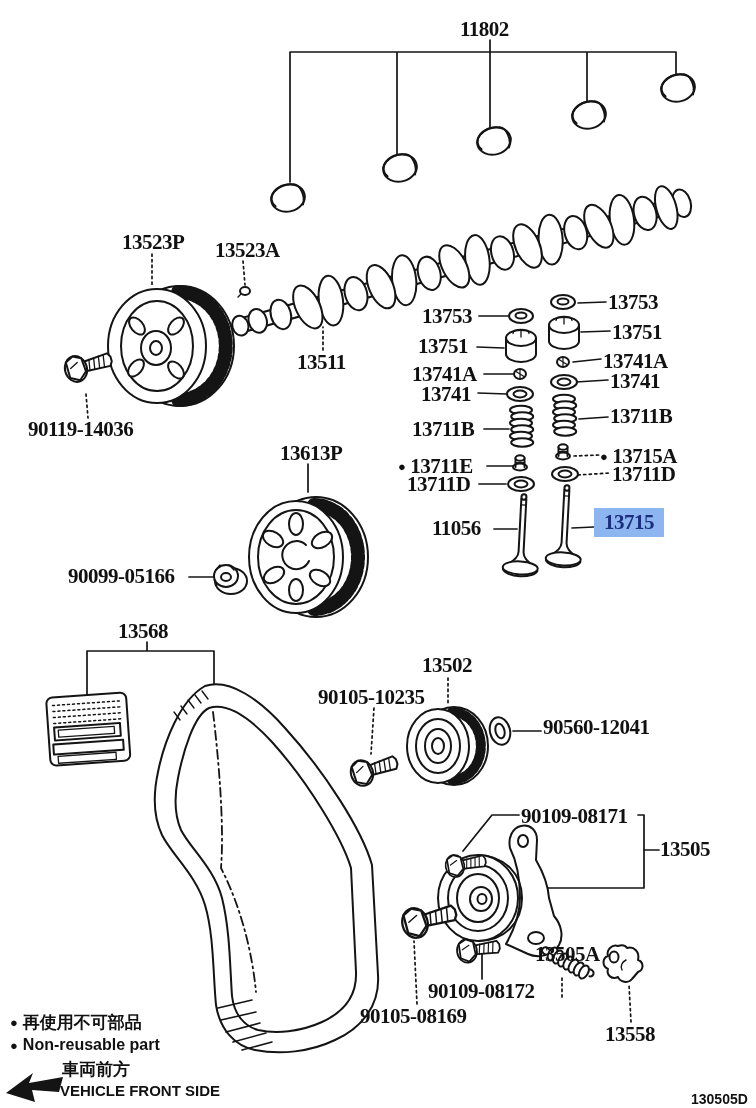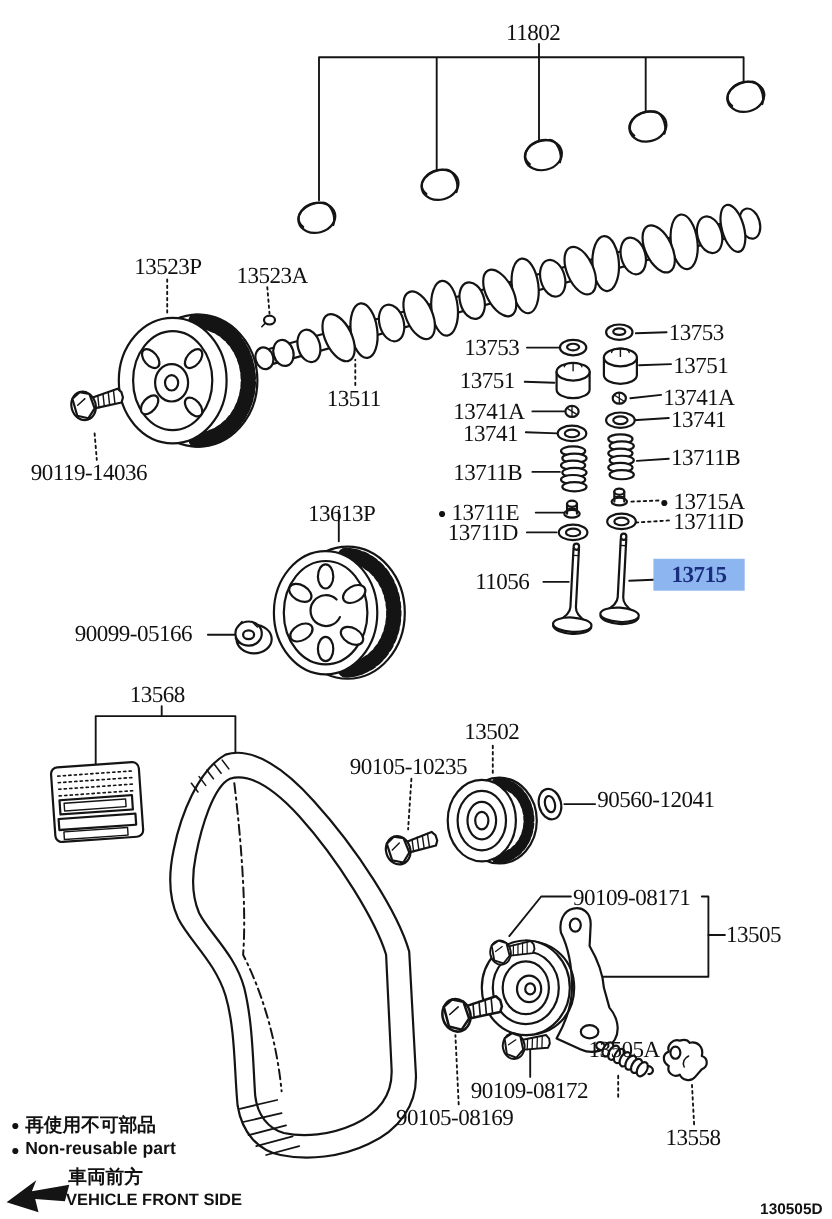--- a/index.html
+++ b/index.html
@@ -2,27 +2,27 @@
 <html style="--highlight_bg: #8db5ef; --highlight_fg: #1a2e7d; --ink: #141414;"><head>
 <meta charset="utf-8">
 <style>
   html,body { margin:0; padding:0; }
   body {
     width:756px; height:1108px; position:relative; overflow:hidden;
     background:#ffffff; font-family:"Liberation Serif","DejaVu Serif",serif;
   }
   svg.art { position:absolute; left:0; top:0; }
   .plabel {
-    position:absolute; font-weight:normal; font-size:21px; line-height:1;
+    position:absolute; font-weight:bold; font-size:21px; line-height:1;
     color:#111; white-space:nowrap; letter-spacing:-0.5px; cursor:default;
   }
   .bullet-label { display:flex; align-items:center; gap:5px; }
   .bullet { font-size:13px; line-height:1; }
   .hl {
-    position:absolute; left:594px; top:508px; width:83px; height:29px;
+    position:absolute; left:594px; top:508px; width:70px; height:29px;
     background:var(--highlight_bg,#8db5ef); color:var(--highlight_fg,#1a2e7d);
     display:flex; align-items:center; justify-content:center;
     font-weight:bold; font-size:21px; letter-spacing:-0.5px;
   }
   .legend { position:absolute; font-family:"Liberation Sans","DejaVu Sans",sans-serif;
     font-weight:bold; color:#111; white-space:nowrap; line-height:1; }
   .fs16 { font-size:16px; } .fs17 { font-size:17px; } .fs15 { font-size:15px; }
   .footer-code { position:absolute; left:691px; top:1091px;
     font-family:"Liberation Sans","DejaVu Sans",sans-serif;
     font-weight:bold; font-size:14px; color:#111; }
@@ -296,21 +296,21 @@
 <div class="plabel" style="left:603px; top:351px;">13741A</div>
 <div class="plabel" style="left:610px; top:371px;">13741</div>
 <div class="plabel" style="left:610px; top:406px;">13711B</div>
 <div class="plabel bullet-label" style="left:600px; top:446px;">
   <span class="bullet">●</span>
     <span>13715A</span>
 </div>
 <div class="plabel" style="left:612px; top:464px;">13711D</div>
 <div class="hl">13715</div>
 
-<div class="plabel" style="left:280px; top:457px;">13613P</div>
+<div class="plabel" style="left:280px; top:443px;">13613P</div>
 <div class="plabel" style="left:68px;  top:566px;">90099-05166</div>
 <div class="plabel" style="left:118px; top:621px;">13568</div>
 <div class="plabel" style="left:422px; top:655px;">13502</div>
 <div class="plabel" style="left:318px; top:687px;">90105-10235</div>
 <div class="plabel" style="left:543px; top:717px;">90560-12041</div>
 <div class="plabel" style="left:521px; top:806px;">90109-08171</div>
 <div class="plabel" style="left:660px; top:839px;">13505</div>
 <div class="plabel" style="left:428px; top:981px;">90109-08172</div>
 <div class="plabel" style="left:360px; top:1006px;">90105-08169</div>
 <div class="plabel" style="left:535px; top:944px;">13505A</div>

